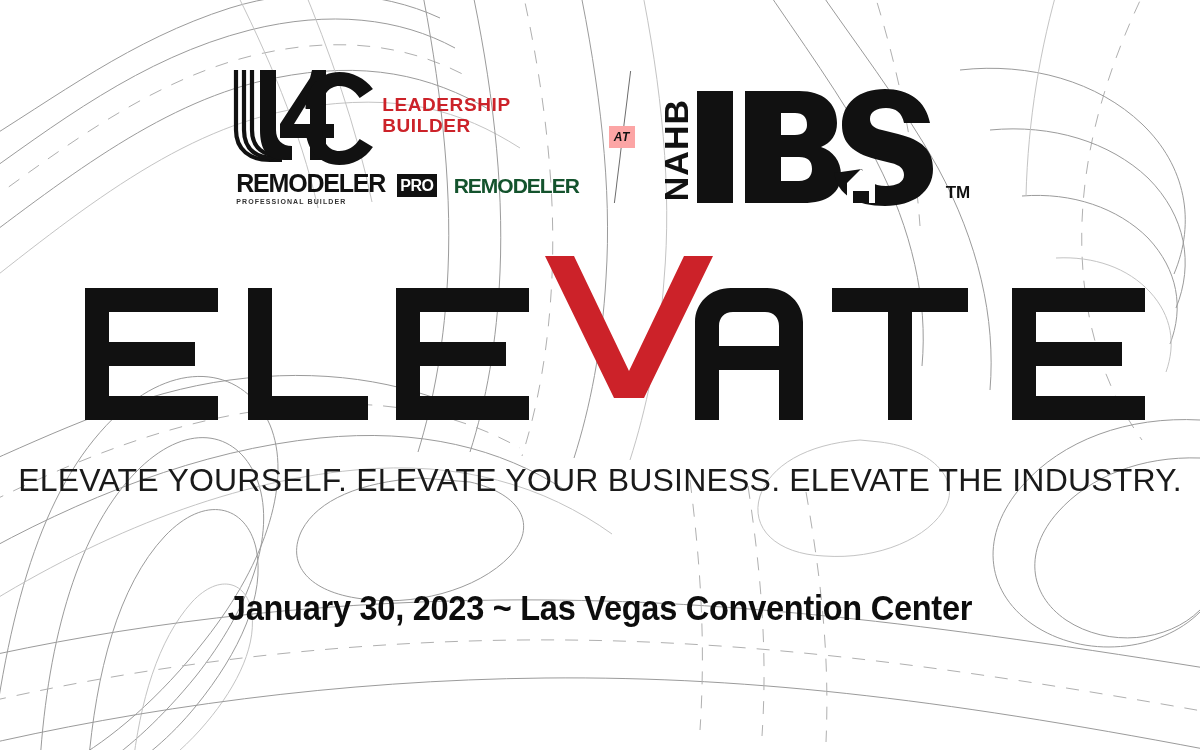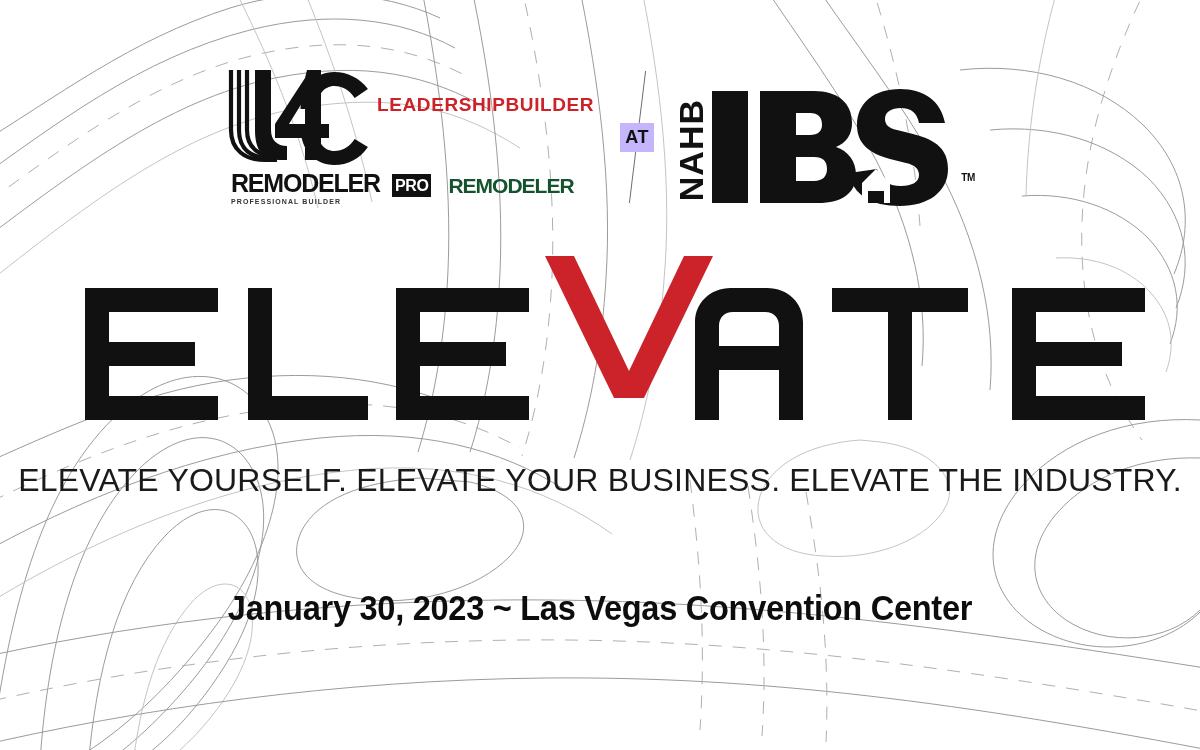--- a/index.html
+++ b/index.html
@@ -76,21 +76,21 @@
     align-items: flex-start;
     height: 100px;
   }
   .l4c-mark {
     display: block;
     height: 100px;
     width: 148px;
   }
   .summit-words {
     display: flex;
-    flex-direction: row;
+    flex-direction: column;
     justify-content: center;
     margin-left: 4px;
     padding-top: 26px;
   }
   .summit-words span {
     display: block;
     color: #cc2229;
     font-family: "Liberation Sans", sans-serif;
     font-weight: bold;
     font-size: 19px;
@@ -172,27 +172,28 @@
     left: 29px;
     top: 0;
     width: 1px;
     height: 132px;
     background: #6d6d6d;
     transform: skewX(-7deg);
   }
   .at-divider .at-label {
     position: relative;
     z-index: 1;
-    background: #c4b5fd;
+    background: #fca5a5;
     padding: 4px 5px;
     font-family: "Liberation Sans", sans-serif;
     font-weight: bold;
-    font-size: 18px;
+    font-size: 12px;
     letter-spacing: 0.5px;
     color: #111111;
+    font-style: italic;
   }
 
   
   .ibs-block {
     display: flex;
     align-items: flex-end;
     height: 140px;
   }
   .nahb-vert {
     font-family: "Liberation Sans", sans-serif;
@@ -207,24 +208,24 @@
     margin-bottom: 6px;
   }
   .ibs-mark {
     display: block;
     height: 120px;
     width: 250px;
   }
   .ibs-tm {
     font-family: "Liberation Sans", sans-serif;
     font-weight: bold;
-    font-size: 10px;
+    font-size: 17px;
     color: #111111;
     margin-left: 1px;
-    margin-bottom: 24px;
+    margin-bottom: 4px;
     letter-spacing: -0.3px;
   }
 
   
   #elevate-wordmark {
     position: absolute;
     left: 0;
     top: 248px;
     width: 1200px;
     height: 185px;

